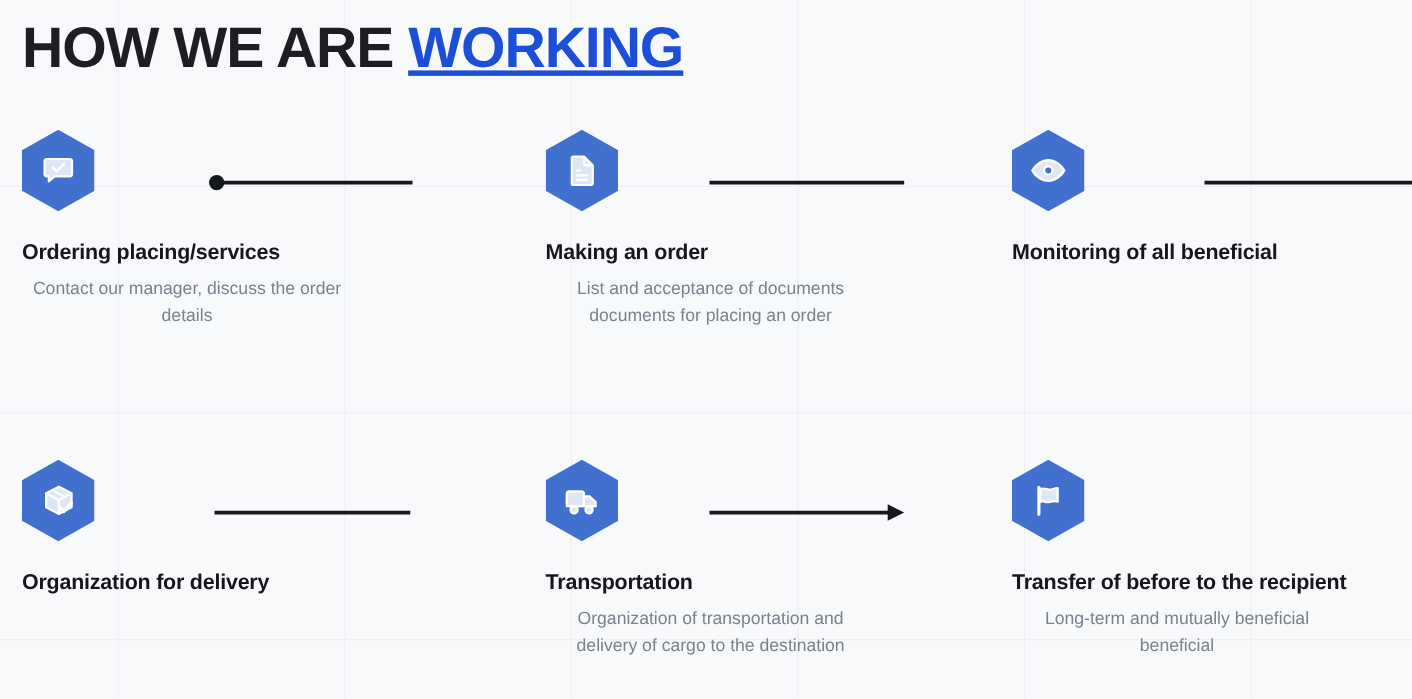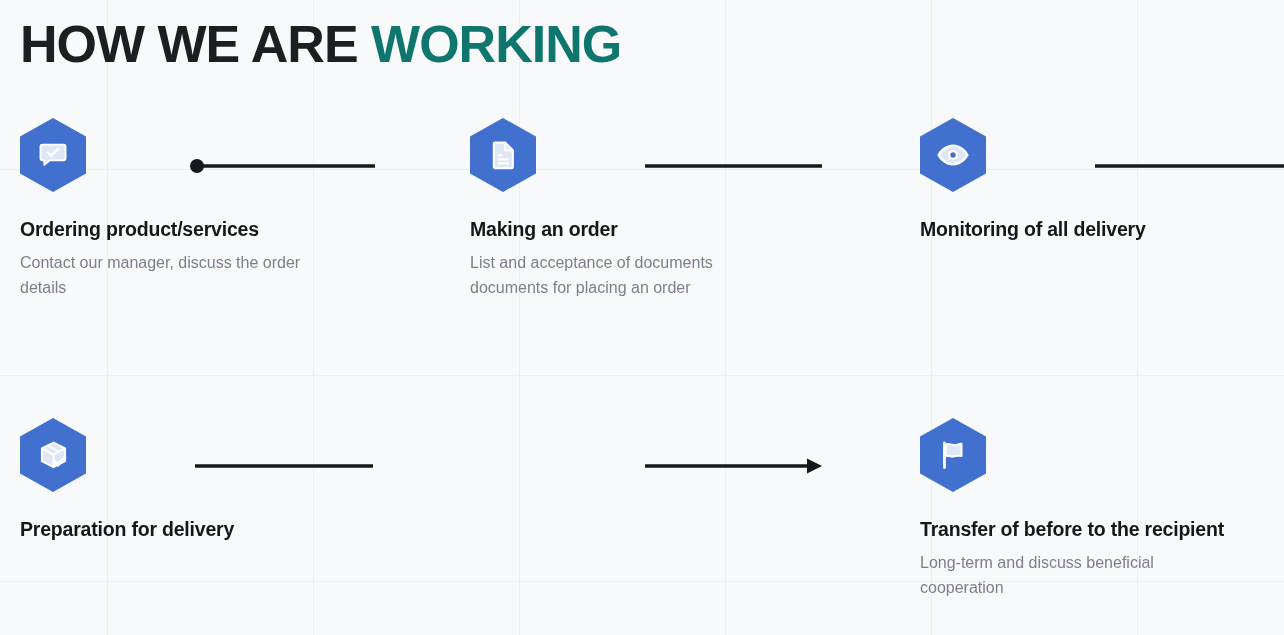--- a/index.html
+++ b/index.html
@@ -23,48 +23,49 @@
   }
 
   .title {
     position:absolute; left:20px; top:12px;
     font-size:52px; font-weight:700;
     letter-spacing:-1px;
     color:#1c1e21;
     white-space:nowrap;
     line-height:64px;
   }
-  .title .accent { color:#0f766e; }
+  .title .accent { color:#1d4ed8;text-decoration:underline; }
 
   .steps { position:absolute; left:0; top:118px; width:1284px; }
   .row { position:relative; height:300px; }
 
   .card { position:absolute; width:310px; top:0; }
   .card.c0 { left:20px; }
-  .card.c1 { left:470px; }
+  .card.c1 { left:496px; }
   .card.c2 { left:920px; }
 
   .hex {
     position:relative;
     width:66px; height:74px;
     background:#4270ce;
     clip-path:polygon(50% 0%, 100% 25%, 100% 75%, 50% 100%, 0% 75%, 0% 25%);
     display:flex; align-items:center; justify-content:center;
   }
   .hex svg { display:block; }
 
   .step-title {
     margin-top:24px;
     font-size:19.5px; font-weight:700; color:#15171a;
     line-height:26px; letter-spacing:-0.2px;
   }
   .step-desc {
     margin-top:8px;
     font-size:16px; color:#7a818c; line-height:25px;
     max-width:300px;
+    text-align:center;
   }
 
   
   .conn { position:absolute; height:24px; }
   .conn svg { display:block; overflow:visible; }
   .conn.r0a { left:190px; top:36px; width:185px; }
   .conn.r0b { left:645px; top:36px; width:180px; }
   .conn.r0c { left:1095px; top:36px; width:180px; }
   .conn.r1a { left:195px; top:36px; width:180px; }
   .conn.r1b { left:645px; top:36px; width:178px; }
@@ -103,21 +104,21 @@
 
       <div class="card c0">
         <div class="hex">
           <span>
             <svg width="32" height="32" viewBox="0 0 24 24">
               <path d="M4.2 4.2h15.6a1.6 1.6 0 0 1 1.6 1.6v8.6a1.6 1.6 0 0 1-1.6 1.6H9.6l-4.1 3.4v-3.4H4.2a1.6 1.6 0 0 1-1.6-1.6V5.8a1.6 1.6 0 0 1 1.6-1.6z" fill="#dfe6f6" stroke="#ffffff" stroke-width="1.4" stroke-linejoin="round"></path>
               <path d="M8.4 10.1l2.4 2.4 4.8-4.8" fill="none" stroke="#ffffff" stroke-width="1.9" stroke-linecap="round" stroke-linejoin="round"></path>
             </svg>
           </span>
         </div>
-        <div class="step-title">Ordering product/services</div>
+        <div class="step-title">Ordering placing/services</div>
         <div class="step-desc">Contact our manager, discuss the order details</div>
       </div>
 
       <div class="card c1">
         <div class="hex">
           <span>
             <svg width="32" height="32" viewBox="0 0 24 24">
               <path d="M6 2.6h7.6L19.4 8.4V21a0.9 0.9 0 0 1-0.9 0.9H6A0.9 0.9 0 0 1 5.1 21V3.5A0.9 0.9 0 0 1 6 2.6z" fill="#dfe6f6" stroke="#ffffff" stroke-width="1.5" stroke-linejoin="round"></path>
               <path d="M13.6 2.6v5.8h5.8" fill="none" stroke="#ffffff" stroke-width="1.5" stroke-linejoin="round"></path>
               <rect x="8" y="11.2" width="3.6" height="1.7" rx="0.7" fill="#ffffff"></rect>
@@ -133,21 +134,21 @@
       <div class="card c2">
         <div class="hex">
           <span>
             <svg width="34" height="34" viewBox="0 0 24 24">
               <path d="M12 5.4c5 0 9 4.1 10.2 6.6C21 14.5 17 18.6 12 18.6S3 14.5 1.8 12C3 9.5 7 5.4 12 5.4z" fill="#dfe6f6" stroke="#ffffff" stroke-width="1.6" stroke-linejoin="round"></path>
               <circle cx="12" cy="12" r="3.5" fill="#ffffff"></circle>
               <circle cx="12" cy="12" r="1.9" fill="#4270ce"></circle>
             </svg>
           </span>
         </div>
-        <div class="step-title">Monitoring of all delivery</div>
+        <div class="step-title">Monitoring of all beneficial</div>
       </div>
     </div>
 
     <div class="row">
 
       <div class="conn r1a">
         <svg width="180" height="24" viewBox="0 0 180 24">
           <line x1="0" y1="12" x2="178" y2="12" stroke="#16181d" stroke-width="3.5"></line>
         </svg>
       </div>
@@ -163,33 +164,48 @@
         <div class="hex">
           <span>
             <svg width="33" height="33" viewBox="0 0 24 24">
               <path d="M12 2.6l8.4 4.2v9.3L12 20.5 3.6 16.1V6.8z" fill="#dfe6f6" stroke="#ffffff" stroke-width="1.5" stroke-linejoin="round"></path>
               <path d="M3.6 6.8L12 11.3l8.4-4.5M12 11.3v9.2" fill="none" stroke="#ffffff" stroke-width="1.5" stroke-linejoin="round"></path>
               <path d="M7.6 4.8l8.4 4.4" fill="none" stroke="#ffffff" stroke-width="1.3" stroke-linecap="round"></path>
               <path d="M12.6 16.2l2.6 2.7 5-5.4" fill="none" stroke="#ffffff" stroke-width="2.3" stroke-linecap="round" stroke-linejoin="round"></path>
             </svg>
           </span>
         </div>
-        <div class="step-title">Preparation for delivery</div>
-      </div>
-
+        <div class="step-title">Organization for delivery</div>
+      </div>
+
+      <div class="card c1">
+        <div class="hex">
+          <span>
+            <svg width="34" height="34" viewBox="0 0 24 24">
+              <rect x="2.3" y="6.2" width="11" height="9.4" rx="1.6" fill="#dfe6f6" stroke="#ffffff" stroke-width="1.5"></rect>
+              <path d="M13.3 9.4h3.6l3.9 3.6v2.6h-7.5z" fill="#dfe6f6" stroke="#ffffff" stroke-width="1.5" stroke-linejoin="round"></path>
+              <path d="M2.3 15.6h18.5" stroke="#ffffff" stroke-width="1.5" stroke-linecap="round"></path>
+              <circle cx="7" cy="18" r="2.3" fill="#dfe6f6" stroke="#ffffff" stroke-width="1.5"></circle>
+              <circle cx="16.6" cy="18" r="2.3" fill="#dfe6f6" stroke="#ffffff" stroke-width="1.5"></circle>
+            </svg>
+          </span>
+        </div>
+        <div class="step-title">Transportation</div>
+        <div class="step-desc">Organization of transportation and delivery of cargo to the destination</div>
+      </div>
 
       <div class="card c2">
         <div class="hex">
           <span>
             <svg width="32" height="32" viewBox="0 0 24 24">
               <path d="M5.6 3v18.4" stroke="#ffffff" stroke-width="2.1" stroke-linecap="round"></path>
               <path d="M6.6 4.2h11.8v8.9H6.6z" fill="#dfe6f6"></path>
               <path d="M6.6 4.2c3 -1.5 5.9 1.5 8.9 0c1 -0.5 2 -0.8 2.9 -0.6v9.2c-3 -1.5 -5.9 1.5 -8.9 0c-1 -0.5 -2 -0.4 -2.9 0.3z" fill="#dfe6f6" stroke="#ffffff" stroke-width="1.5" stroke-linejoin="round"></path>
             </svg>
           </span>
         </div>
         <div class="step-title">Transfer of before to the recipient</div>
-        <div class="step-desc">Long-term and discuss beneficial cooperation</div>
+        <div class="step-desc">Long-term and mutually beneficial beneficial</div>
       </div>
     </div>
 
   </div>
 </div>
 
 </body></html>

